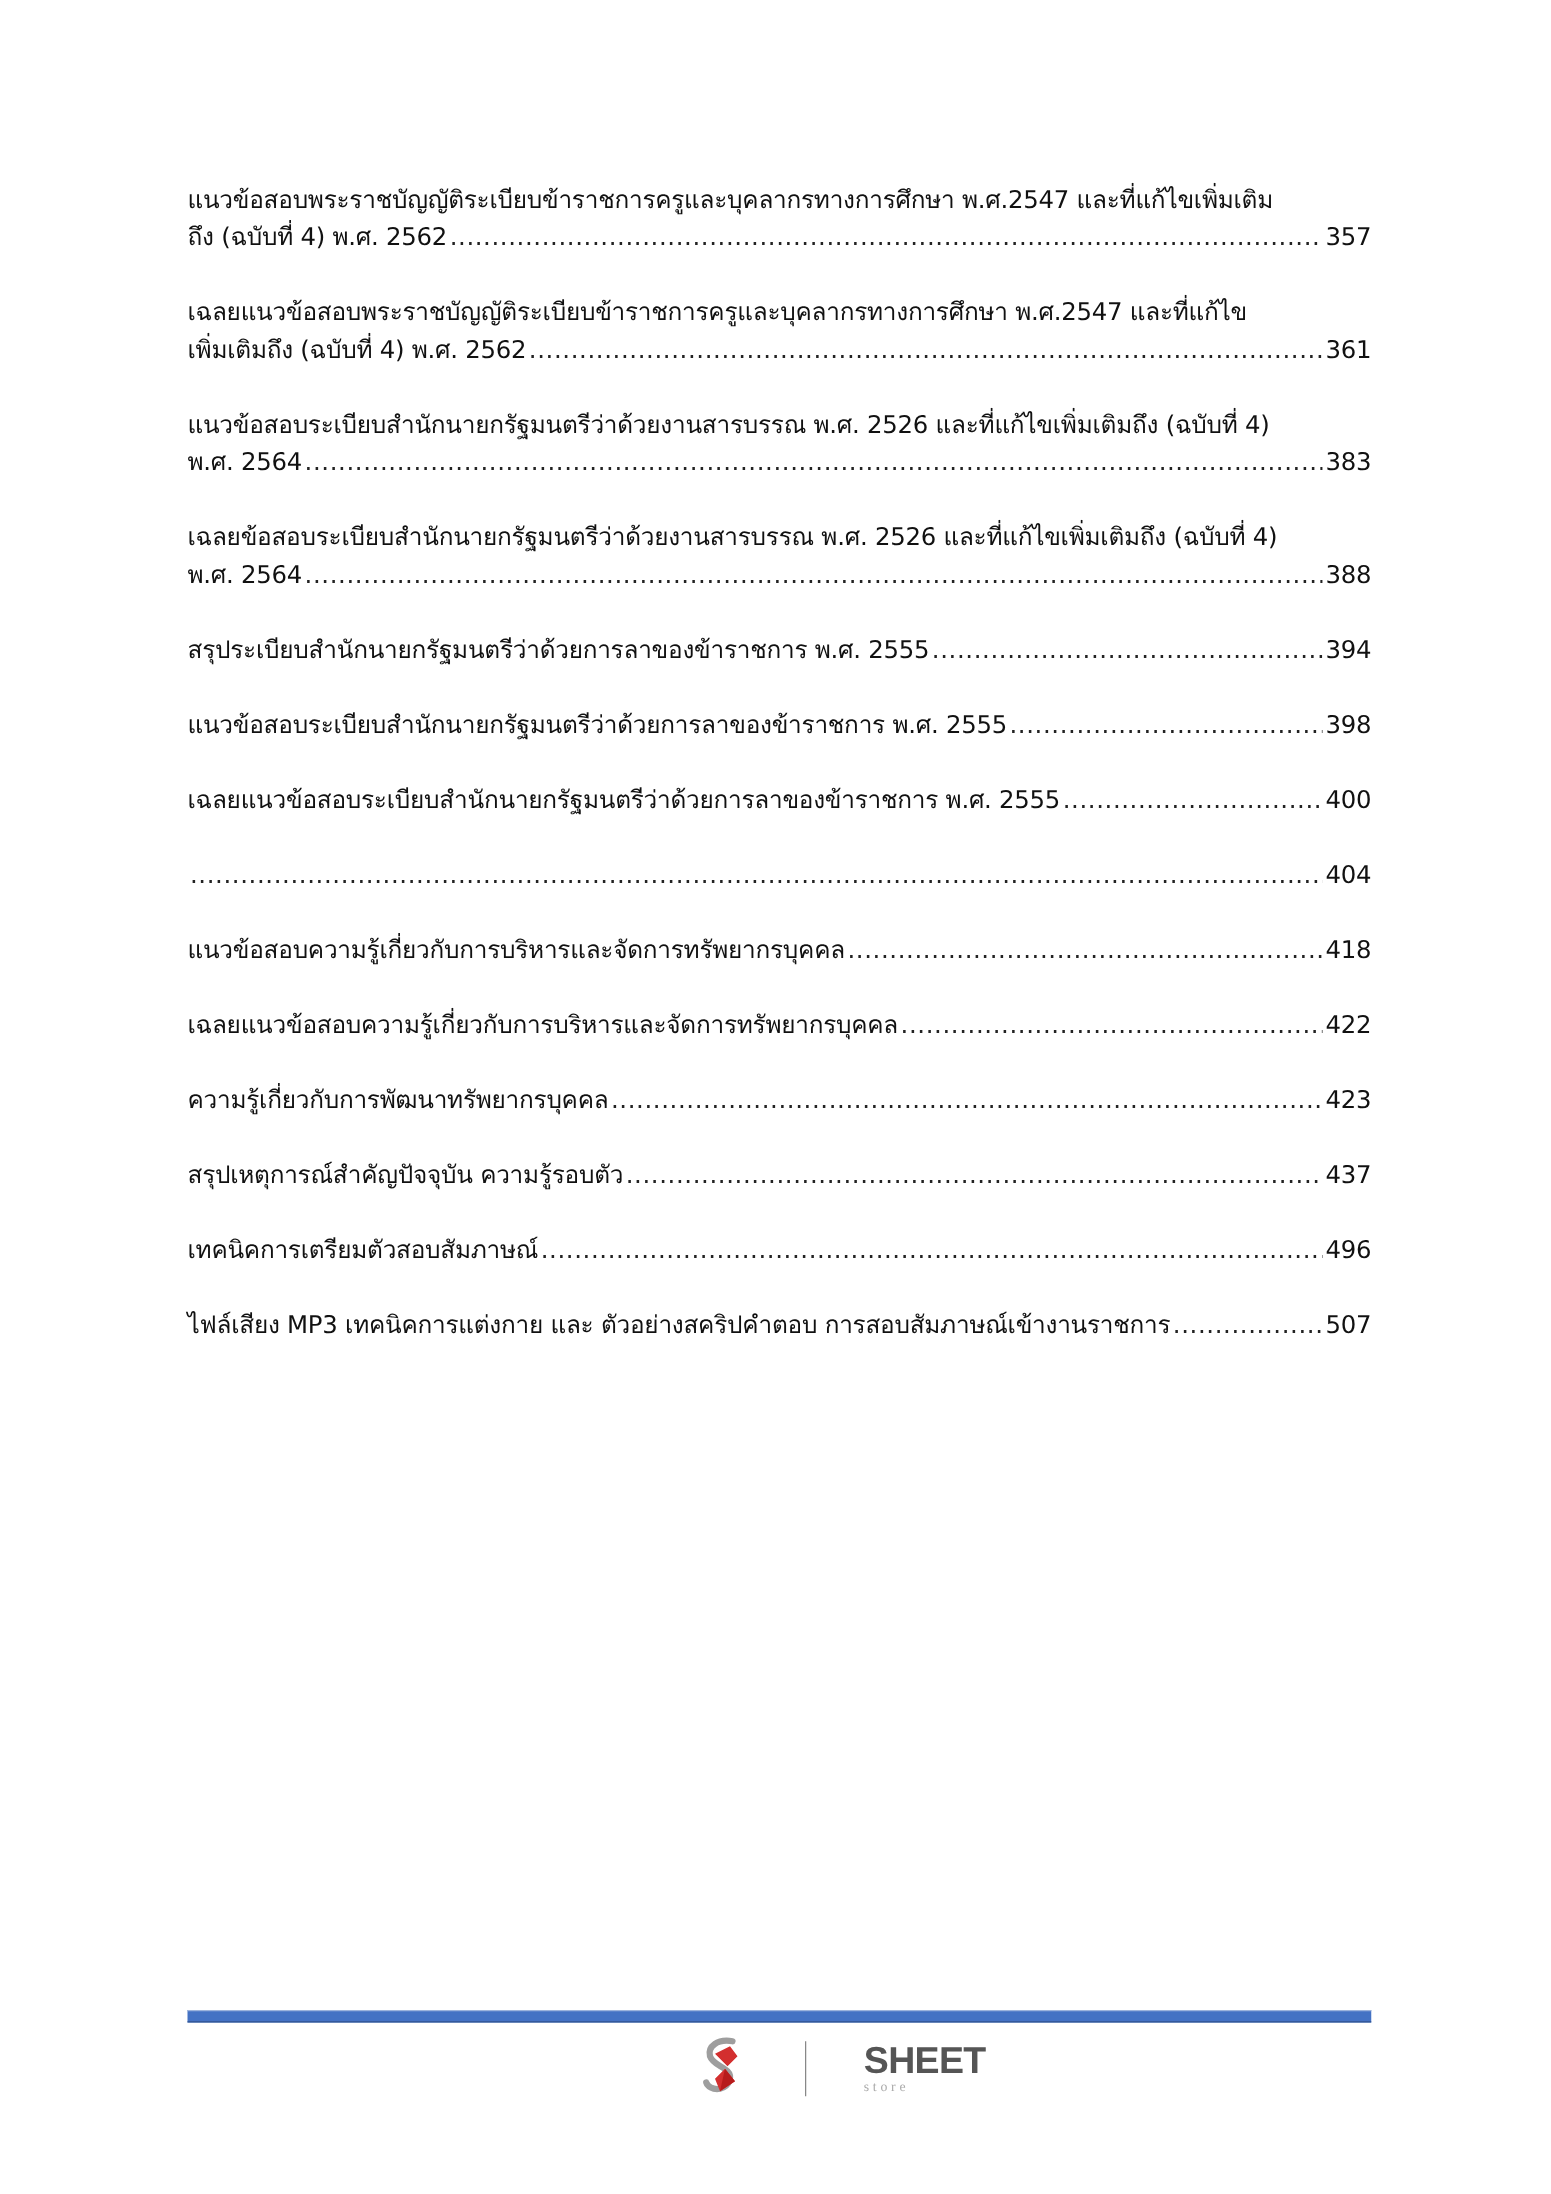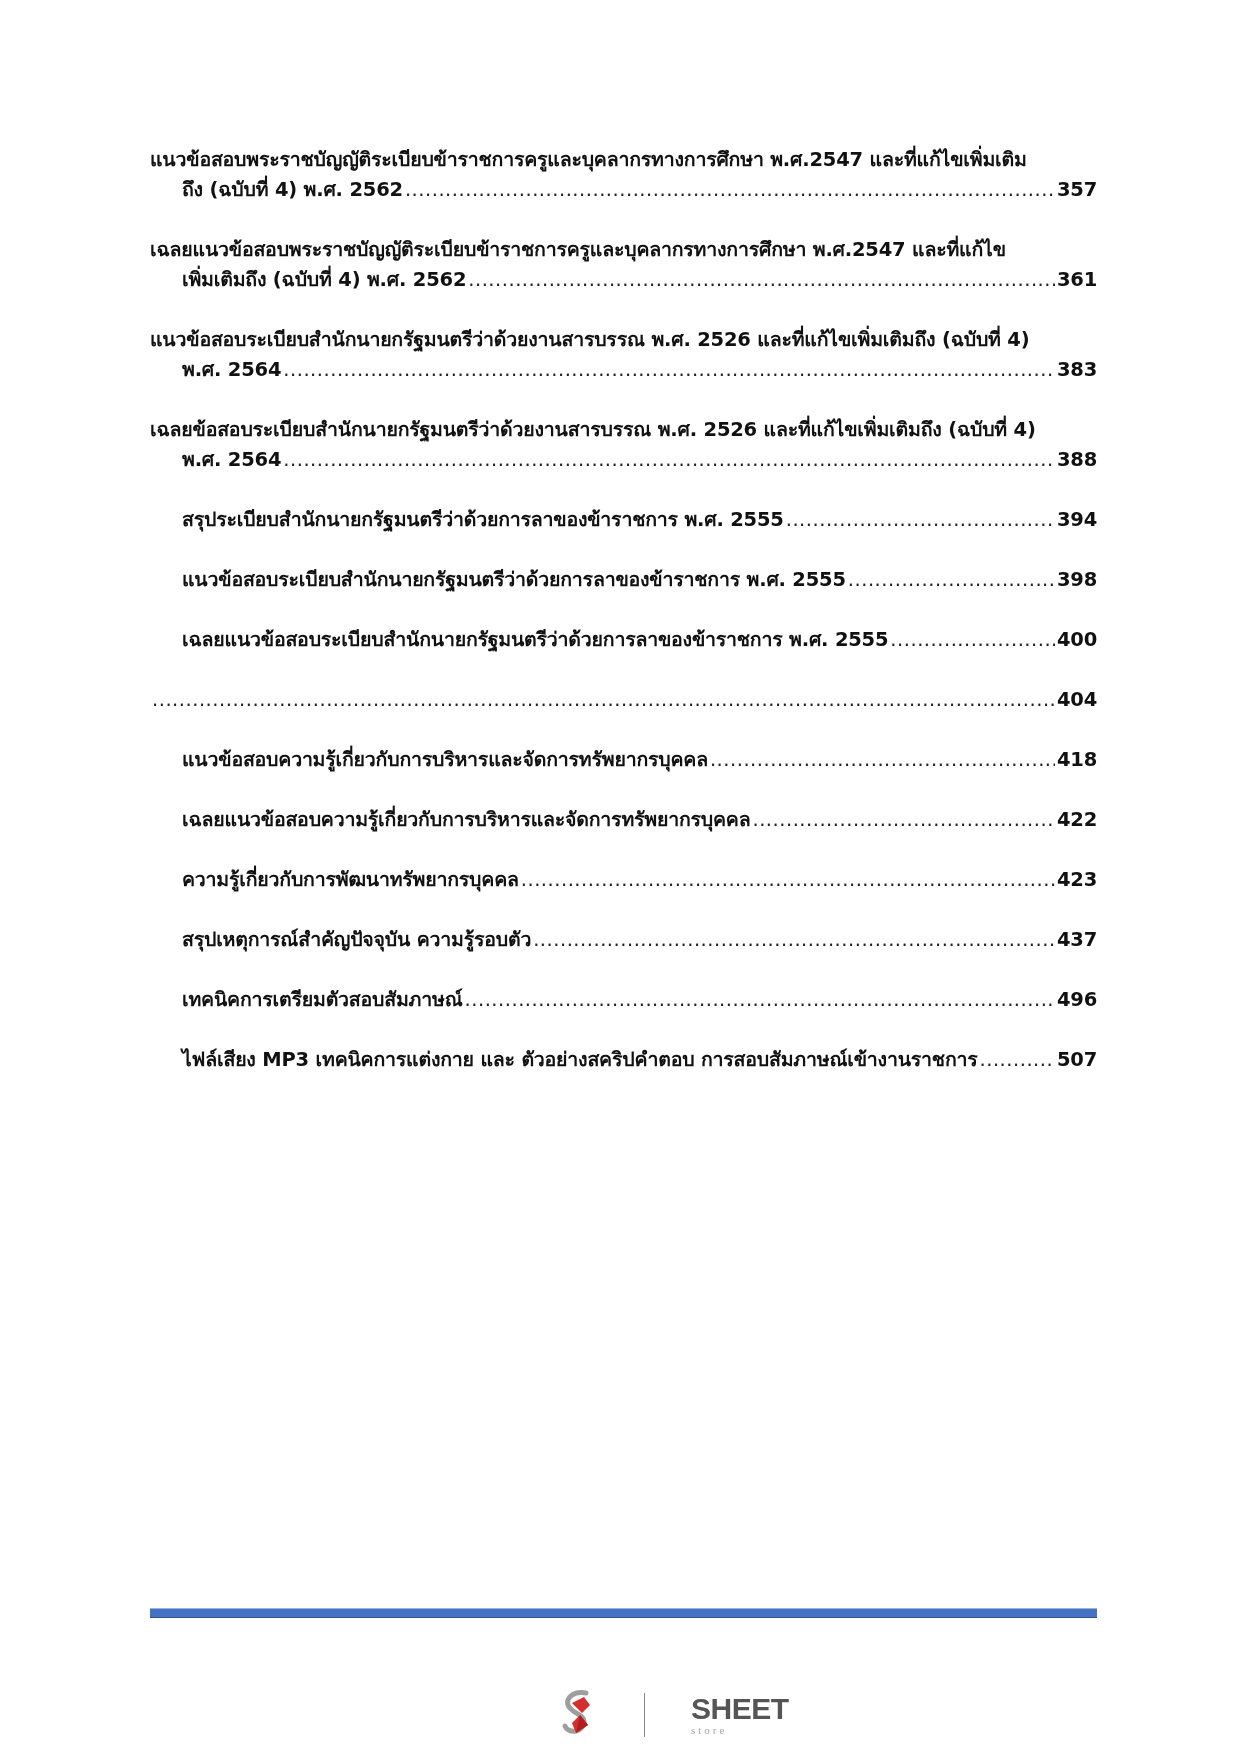--- a/index.html
+++ b/index.html
@@ -1,29 +1,29 @@
 <!DOCTYPE html>
 <html><head>
 <meta charset="utf-8">
 <style>
   html, body { margin: 0; padding: 0; background: #ffffff; }
   body { width: 1241px; height: 1755px; position: relative; overflow: hidden;
          font-family: "DejaVu Sans", "Liberation Sans", sans-serif; color: #111; }
   .toc { position: absolute; left: 150px; top: 145px; width: 947px; }
-  .entry { margin-bottom: 30px; font-size: 19.5px; line-height: 30px; font-weight: bold; letter-spacing: -0.2px; }
+  .entry { margin-bottom: 30px; font-size: 19.5px; line-height: 30px; font-weight: normal; letter-spacing: -0.2px; }
   .entry .first { display: block; white-space: nowrap; overflow: hidden; }
   .entry .last { display: flex; align-items: baseline; white-space: nowrap; }
-  .entry .last .txt { flex: 0 0 auto; margin-left: 32px; }
+  .entry .last .txt { flex: 0 0 auto; }
   .entry .last .leader { flex: 1 1 auto; overflow: hidden; color: #222; font-weight: normal; margin: 0 2px; }
   .entry .last .leader::before { content: "................................................................................................................................................................................................................................................................................"; letter-spacing: 0.5px; }
   .entry .last .page { flex: 0 0 auto; }
   .single { margin-bottom: 30px; }
   .footer-rule { position: absolute; left: 150px; top: 1608px; width: 947px; height: 8px;
                  background: #4472c4; border-top: 1px solid #9db3dc; border-bottom: 1px solid #2f528f; }
-  .logo { position: absolute; left: 560px; top: 1685px; height: 60px; display: flex; align-items: center; gap: 40px; }
+  .logo { position: absolute; left: 560px; top: 1625px; height: 60px; display: flex; align-items: center; gap: 40px; }
   .logo-mark { width: 38px; height: 52px; position: relative; }
   .logo-divider { width: 1px; height: 44px; background: #888; margin: 0 6px 0 6px; }
   .logo-text { display: flex; flex-direction: column; line-height: 1; }
   .logo-title { font-family: "Liberation Sans", sans-serif; font-weight: bold; font-size: 30px; color: #555; letter-spacing: -0.5px; }
   .logo-sub { font-family: Liberation Serif, serif; font-size: 11px; color: #aaa; letter-spacing: 3px; margin-top: 1px; }
 </style>
 </head>
 <body>
 
 <div class="toc">

